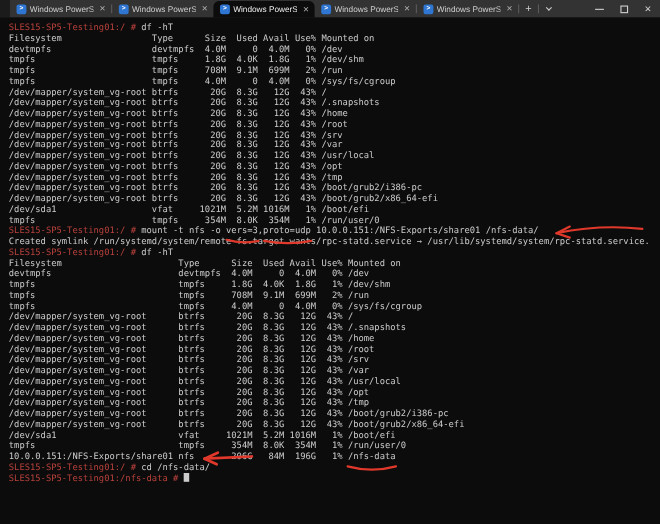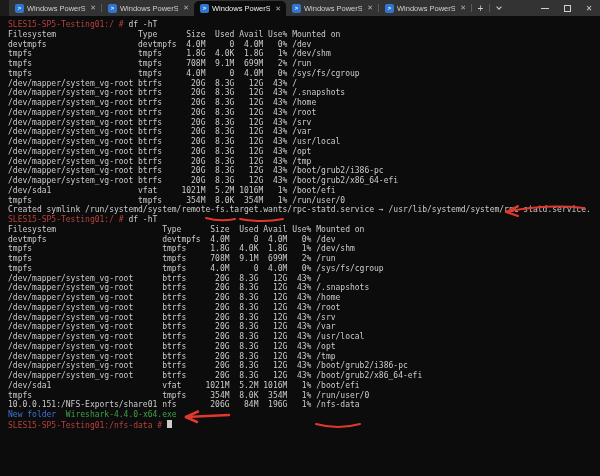--- a/index.html
+++ b/index.html
@@ -136,20 +136,21 @@
     <div class="tl"><span class="c-fg">/dev/mapper/system_vg-root btrfs      20G  8.3G   12G  43% /root</span></div>
     <div class="tl"><span class="c-fg">/dev/mapper/system_vg-root btrfs      20G  8.3G   12G  43% /srv</span></div>
     <div class="tl"><span class="c-fg">/dev/mapper/system_vg-root btrfs      20G  8.3G   12G  43% /var</span></div>
     <div class="tl"><span class="c-fg">/dev/mapper/system_vg-root btrfs      20G  8.3G   12G  43% /usr/local</span></div>
     <div class="tl"><span class="c-fg">/dev/mapper/system_vg-root btrfs      20G  8.3G   12G  43% /opt</span></div>
     <div class="tl"><span class="c-fg">/dev/mapper/system_vg-root btrfs      20G  8.3G   12G  43% /tmp</span></div>
     <div class="tl"><span class="c-fg">/dev/mapper/system_vg-root btrfs      20G  8.3G   12G  43% /boot/grub2/i386-pc</span></div>
     <div class="tl"><span class="c-fg">/dev/mapper/system_vg-root btrfs      20G  8.3G   12G  43% /boot/grub2/x86_64-efi</span></div>
     <div class="tl"><span class="c-fg">/dev/sda1                  vfat     1021M  5.2M 1016M   1% /boot/efi</span></div>
     <div class="tl"><span class="c-fg">tmpfs                      tmpfs     354M  8.0K  354M   1% /run/user/0</span></div>
+    <div class="tl"><span class="c-prompt">SLES15-SP5-Testing01:/ # </span><span class="c-fg">mount -t nfs -o vers=3,proto=udp 10.0.0.151:/NFS-Exports/share01 /nfs-data/</span></div>
     <div class="tl"><span class="c-fg">Created symlink /run/systemd/system/remote-fs.target.wants/rpc-statd.service → /usr/lib/systemd/system/rpc-statd.service.</span></div>
     <div class="tl"><span class="c-prompt">SLES15-SP5-Testing01:/ # </span><span class="c-fg">df -hT</span></div>
     <div class="tl"><span class="c-fg">Filesystem                      Type      Size  Used Avail Use% Mounted on</span></div>
     <div class="tl"><span class="c-fg">devtmpfs                        devtmpfs  4.0M     0  4.0M   0% /dev</span></div>
     <div class="tl"><span class="c-fg">tmpfs                           tmpfs     1.8G  4.0K  1.8G   1% /dev/shm</span></div>
     <div class="tl"><span class="c-fg">tmpfs                           tmpfs     708M  9.1M  699M   2% /run</span></div>
     <div class="tl"><span class="c-fg">tmpfs                           tmpfs     4.0M     0  4.0M   0% /sys/fs/cgroup</span></div>
     <div class="tl"><span class="c-fg">/dev/mapper/system_vg-root      btrfs      20G  8.3G   12G  43% /</span></div>
     <div class="tl"><span class="c-fg">/dev/mapper/system_vg-root      btrfs      20G  8.3G   12G  43% /.snapshots</span></div>
     <div class="tl"><span class="c-fg">/dev/mapper/system_vg-root      btrfs      20G  8.3G   12G  43% /home</span></div>
@@ -157,21 +158,21 @@
     <div class="tl"><span class="c-fg">/dev/mapper/system_vg-root      btrfs      20G  8.3G   12G  43% /srv</span></div>
     <div class="tl"><span class="c-fg">/dev/mapper/system_vg-root      btrfs      20G  8.3G   12G  43% /var</span></div>
     <div class="tl"><span class="c-fg">/dev/mapper/system_vg-root      btrfs      20G  8.3G   12G  43% /usr/local</span></div>
     <div class="tl"><span class="c-fg">/dev/mapper/system_vg-root      btrfs      20G  8.3G   12G  43% /opt</span></div>
     <div class="tl"><span class="c-fg">/dev/mapper/system_vg-root      btrfs      20G  8.3G   12G  43% /tmp</span></div>
     <div class="tl"><span class="c-fg">/dev/mapper/system_vg-root      btrfs      20G  8.3G   12G  43% /boot/grub2/i386-pc</span></div>
     <div class="tl"><span class="c-fg">/dev/mapper/system_vg-root      btrfs      20G  8.3G   12G  43% /boot/grub2/x86_64-efi</span></div>
     <div class="tl"><span class="c-fg">/dev/sda1                       vfat     1021M  5.2M 1016M   1% /boot/efi</span></div>
     <div class="tl"><span class="c-fg">tmpfs                           tmpfs     354M  8.0K  354M   1% /run/user/0</span></div>
     <div class="tl"><span class="c-fg">10.0.0.151:/NFS-Exports/share01 nfs       206G   84M  196G   1% /nfs-data</span></div>
-    <div class="tl"><span class="c-dir">New folder</span><span class="c-fg">  </span><span class="c-exec">Wireshark-4.4.0-x64.exe</span></div>
+    <div class="tl"><span class="c-prompt">SLES15-SP5-Testing01:/ # </span><span class="c-fg">cd /nfs-data/</span></div>
     <div class="tl"><span class="c-prompt">SLES15-SP5-Testing01:/nfs-data # </span><span class="cursor"></span></div>
   </div>
 
 <svg class="annotations" viewBox="0 0 600 476">
   <path d="M 206 218 Q 220 222 235 219"></path>
   <path d="M 240 219 Q 262 223 283 219"></path>
   <g>
     <path d="M 584 208 C 556 205 530 207 506 212"></path>
     <path d="M 506 212 L 518 206"></path>
     <path d="M 506 212 L 518 216"></path>

